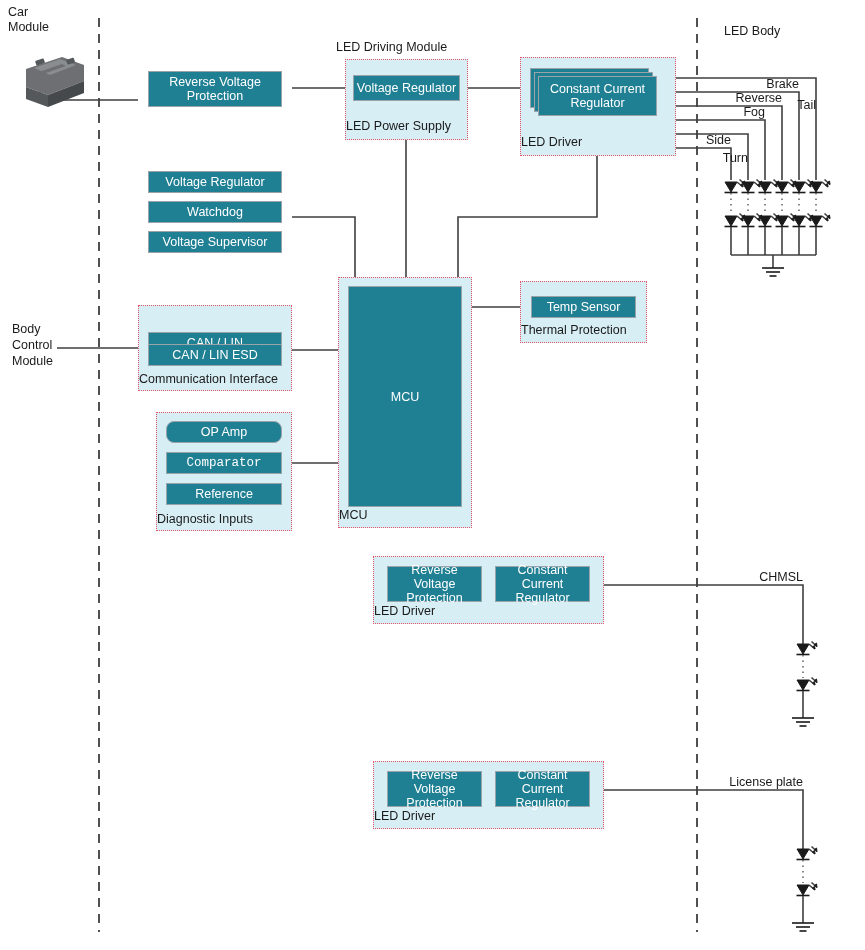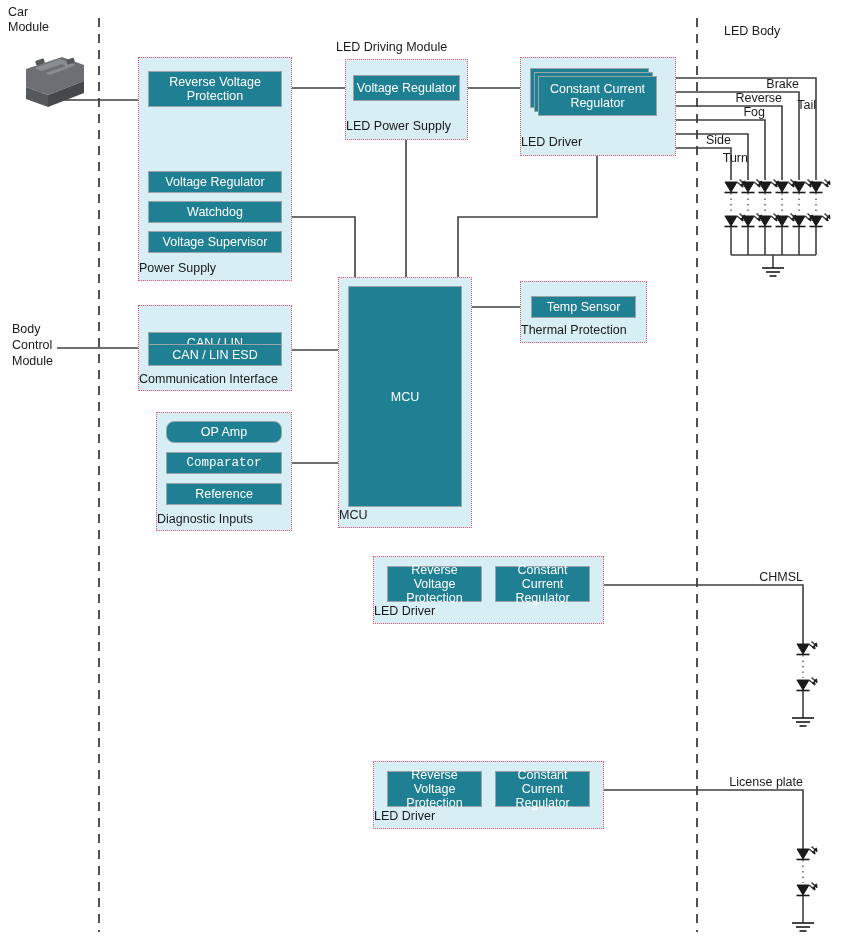--- a/index.html
+++ b/index.html
@@ -164,23 +164,20 @@
   <div class="cap" style="left:336px;top:40px;">LED Driving Module</div>
   <div class="cap" style="left:724px;top:24px;">LED Body</div>
 
   <div class="cap c" style="left:8px;top:5px;width:66px;">Car</div>
   <div class="cap c" style="left:8px;top:20px;width:66px;">Module</div>
 
   <div class="cap" style="left:12px;top:322px;">Body</div>
   <div class="cap" style="left:12px;top:338px;">Control</div>
   <div class="cap" style="left:12px;top:354px;">Module</div>
 
-  <div class="group" style="left:138px;top:57px;width:154px;height:224px;">
-    <div class="group-label" style="bottom:5px;">Power Supply</div>
-  </div>
   <div class="blk" style="left:148px;top:71px;width:134px;height:36px;">Reverse Voltage Protection</div>
   <div class="blk" style="left:148px;top:171px;width:134px;height:22px;">Voltage Regulator</div>
   <div class="blk" style="left:148px;top:201px;width:134px;height:22px;text-align:right;">Watchdog</div>
   <div class="blk" style="left:148px;top:231px;width:134px;height:22px;">Voltage Supervisor</div>
 
   <div class="group" style="left:138px;top:305px;width:154px;height:86px;">
     <div class="group-label" style="bottom:4px;">Communication Interface</div>
   </div>
   <div class="blk" style="left:148px;top:332px;width:134px;height:22px;">CAN / LIN</div>
   <div class="blk" style="left:148px;top:344px;width:134px;height:22px;">CAN / LIN ESD</div>

